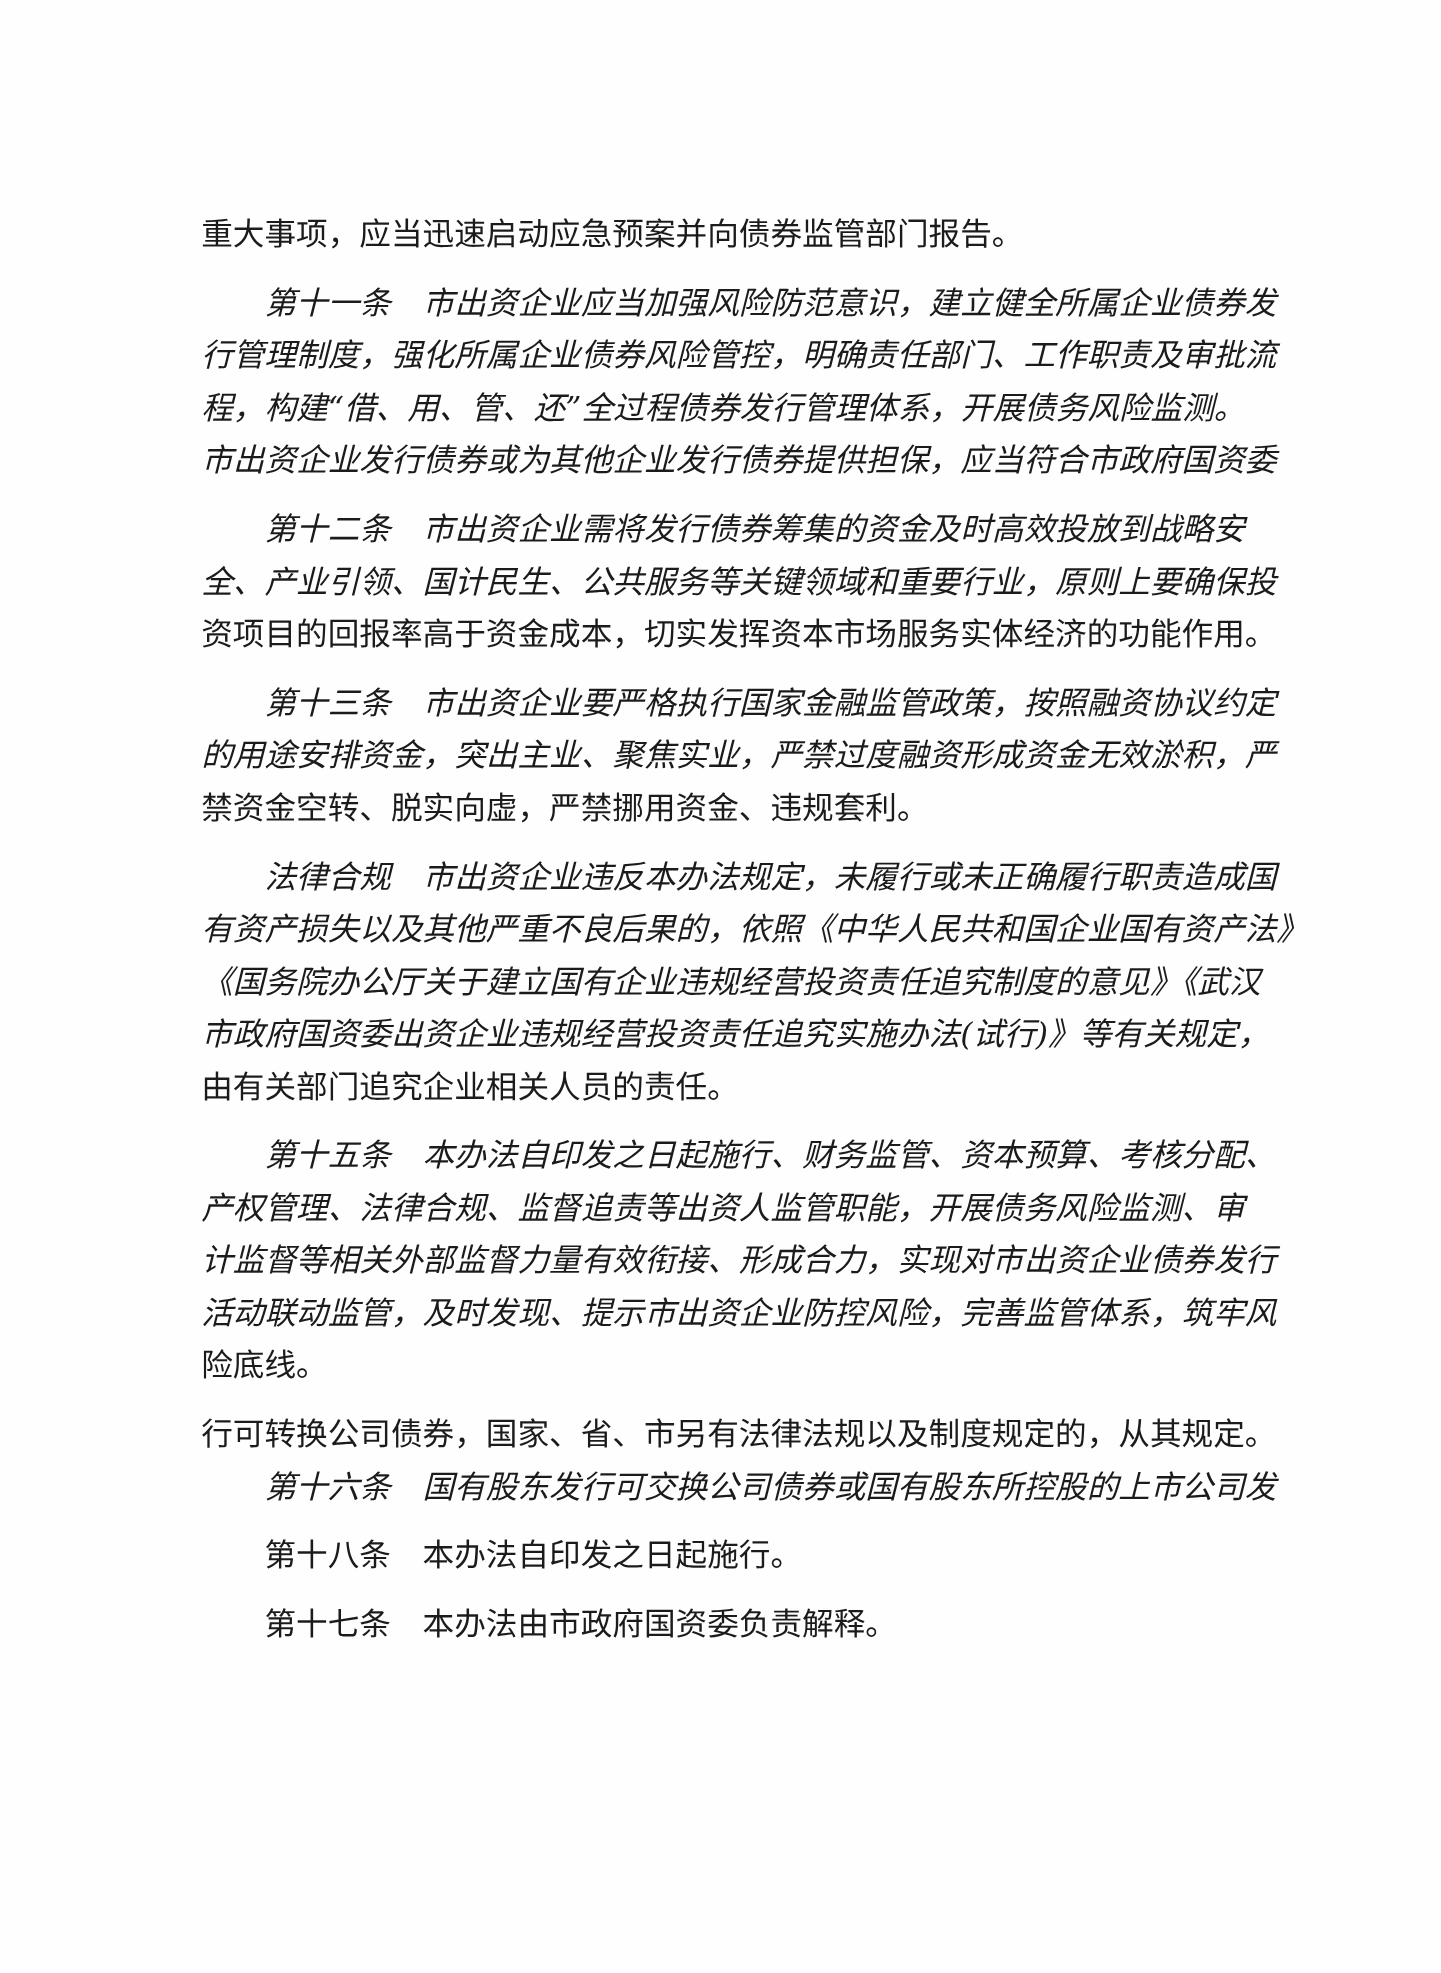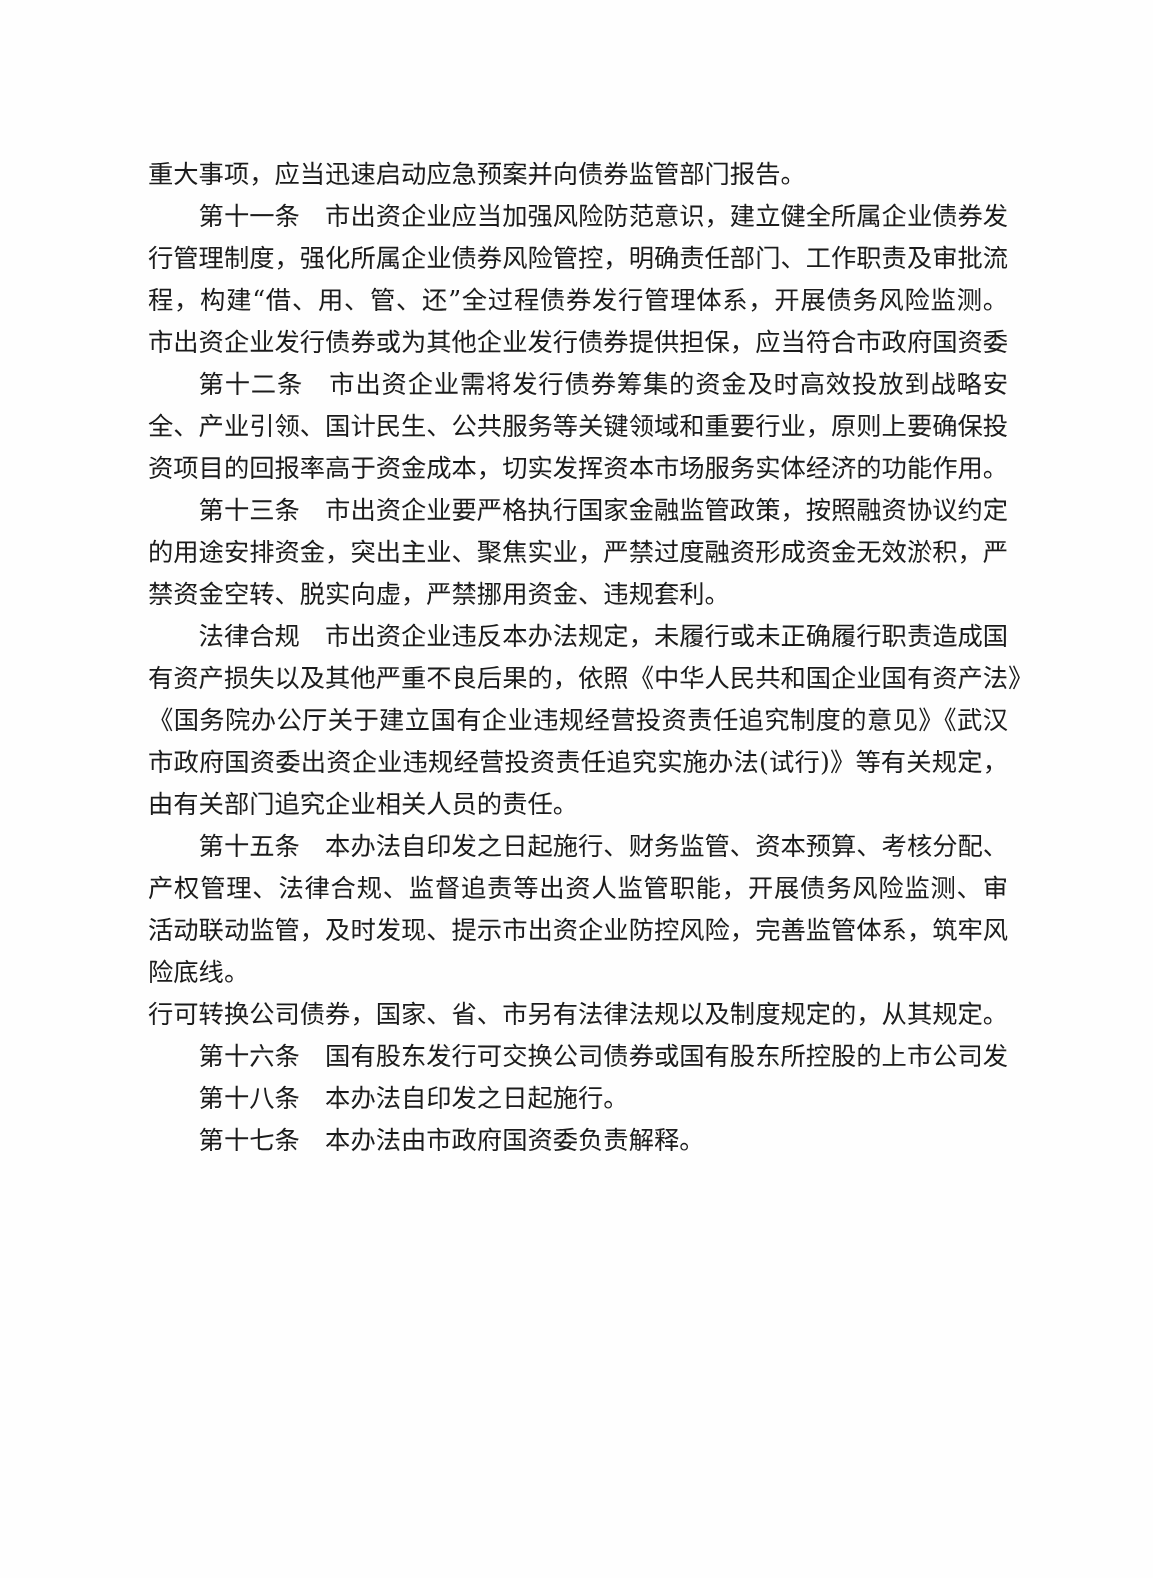--- a/index.html
+++ b/index.html
@@ -14,37 +14,38 @@
     background: #fefefe;
     overflow: hidden;
   }
   .textblock {
     position: absolute;
     left: 148px;
     top: 154px;
     width: 860px;
   }
   .para {
-    margin: 0;
+    margin: 13px;
     padding: 0;
   }
   .line {
     font-family: "DejaVu Serif", "Liberation Serif", serif;
     font-size: 25.3px;
     line-height: 42px;
     height: 42px;
     color: #1b1b1b;
     white-space: nowrap;
     overflow: visible;
     letter-spacing: 0;
     text-rendering: optimizeLegibility;
   }
   .line.fill {
     text-align: justify;
     text-align-last: justify;
+    font-style: italic;
   }
   .line.indent {
     text-indent: 2em;
   }
 </style>
 </head>
 <body>
 
 <div class="page">
   <div class="textblock" style="color: rgb(27, 27, 27);">
@@ -70,20 +71,21 @@
       <div class="para">
         <div class="line fill indent">法律合规　市出资企业违反本办法规定，未履行或未正确履行职责造成国</div>
         <div class="line fill">有资产损失以及其他严重不良后果的，依照《中华人民共和国企业国有资产法》</div>
         <div class="line fill">《国务院办公厅关于建立国有企业违规经营投资责任追究制度的意见》《武汉</div>
         <div class="line fill">市政府国资委出资企业违规经营投资责任追究实施办法(试行)》等有关规定，</div>
         <div class="line">由有关部门追究企业相关人员的责任。</div>
       </div>
       <div class="para">
         <div class="line fill indent">第十五条　本办法自印发之日起施行、财务监管、资本预算、考核分配、</div>
         <div class="line fill">产权管理、法律合规、监督追责等出资人监管职能，开展债务风险监测、审</div>
+        <div class="line fill">计监督等相关外部监督力量有效衔接、形成合力，实现对市出资企业债券发行</div>
         <div class="line fill">活动联动监管，及时发现、提示市出资企业防控风险，完善监管体系，筑牢风</div>
         <div class="line">险底线。</div>
       </div>
       <div class="para">
         <div class="line">行可转换公司债券，国家、省、市另有法律法规以及制度规定的，从其规定。</div>
         <div class="line fill indent">第十六条　国有股东发行可交换公司债券或国有股东所控股的上市公司发</div>
       </div>
       <div class="para">
         <div class="line indent">第十八条　本办法自印发之日起施行。</div>
       </div>

